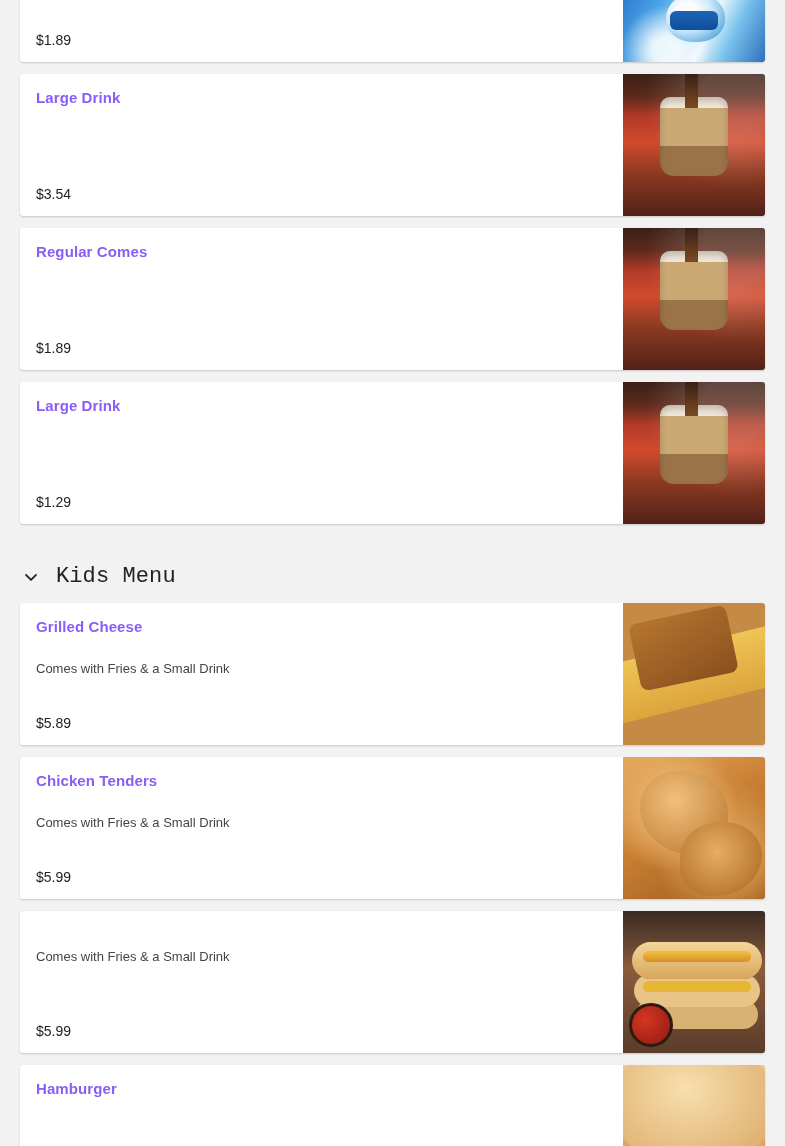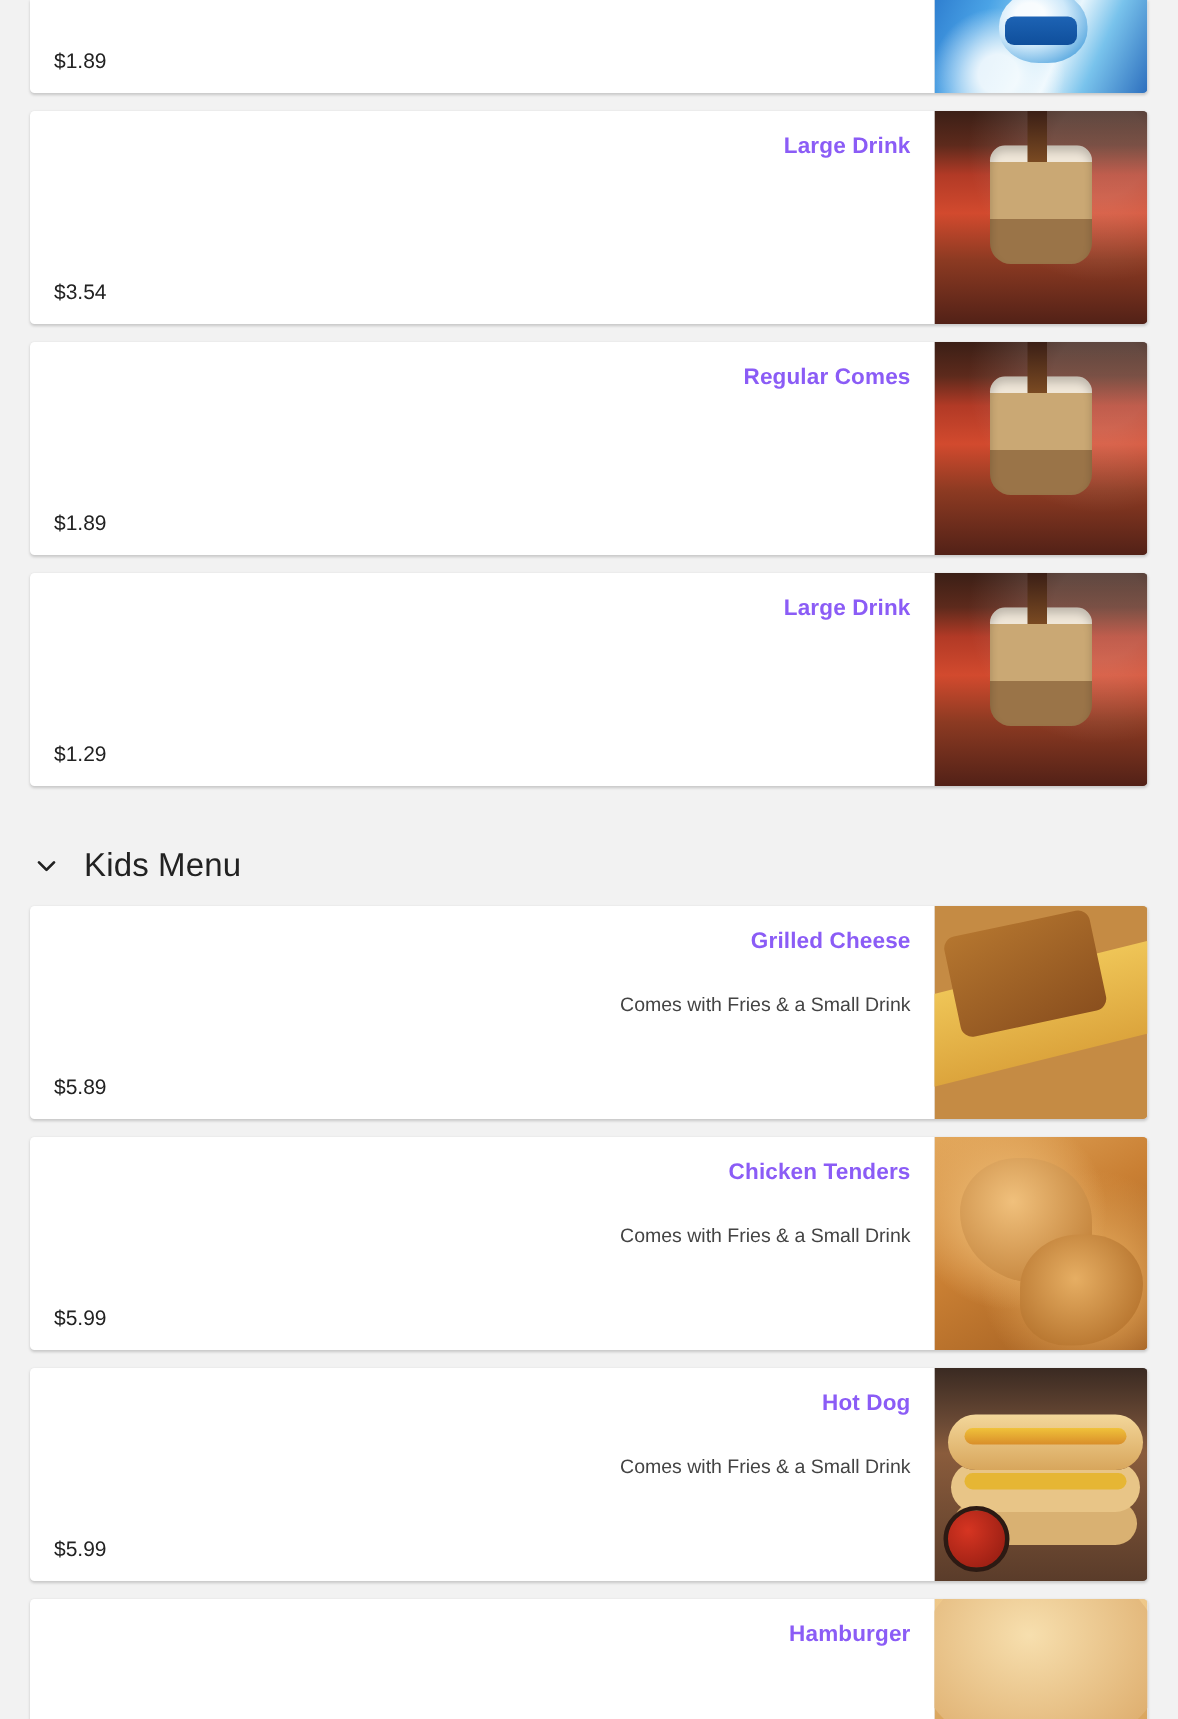--- a/index.html
+++ b/index.html
@@ -36,21 +36,20 @@
     margin-top: 0;
     border-top-left-radius: 0;
     border-top-right-radius: 0;
   }
   .card-body {
     flex: 1 1 auto;
     position: relative;
     padding: 14px 16px 14px 16px;
     display: flex;
     flex-direction: column;
-    text-align: right;
   }
   .item-name {
     font-size: 15px;
     font-weight: bold;
     color: #8b5cf6;
     letter-spacing: 0.1px;
     line-height: 20px;
   }
   .item-desc {
     font-size: 13px;
@@ -73,20 +72,21 @@
     overflow: hidden;
     background: #d9d9d9;
   }
 
   
   .section-header {
     display: flex;
     align-items: center;
     padding: 18px 20px 14px 20px;
     margin-top: 10px;
+    font-family: Liberation Mono, monospace;
   }
   .chevron {
     width: 22px;
     height: 22px;
     margin-right: 14px;
     flex: 0 0 auto;
     display: flex;
     align-items: center;
     justify-content: center;
     color: #222222;
@@ -317,21 +317,20 @@
         <div class="item-desc">Comes with Fries &amp; a Small Drink</div>
         <div class="item-price">$5.99</div>
       </div>
       <div class="card-image">
         <div class="art art-tenders"></div>
       </div>
     </div>
 
     <div class="card">
       <div class="card-body">
-        <div class="item-name">Hot Dog</div>
         <div class="item-desc">Comes with Fries &amp; a Small Drink</div>
         <div class="item-price">$5.99</div>
       </div>
       <div class="card-image">
         <div class="art art-hotdog"></div>
         <div class="ketchup-dot"></div>
       </div>
     </div>
 
     <div class="card">

